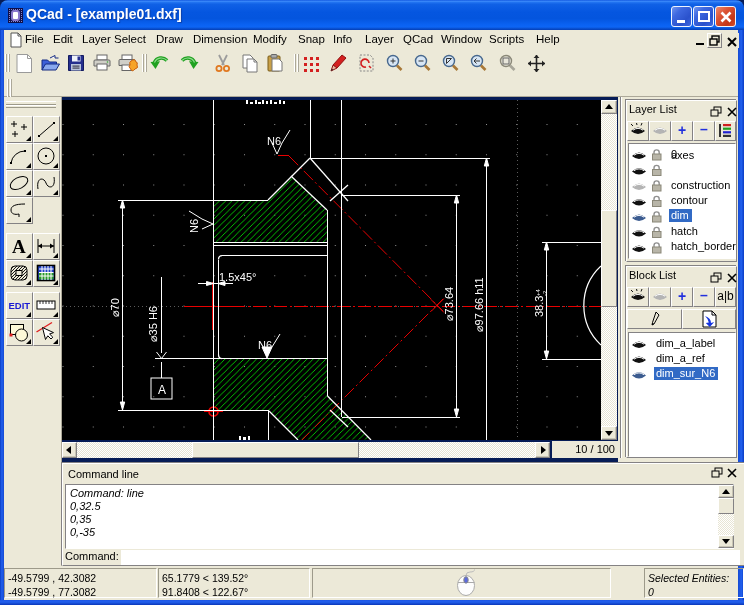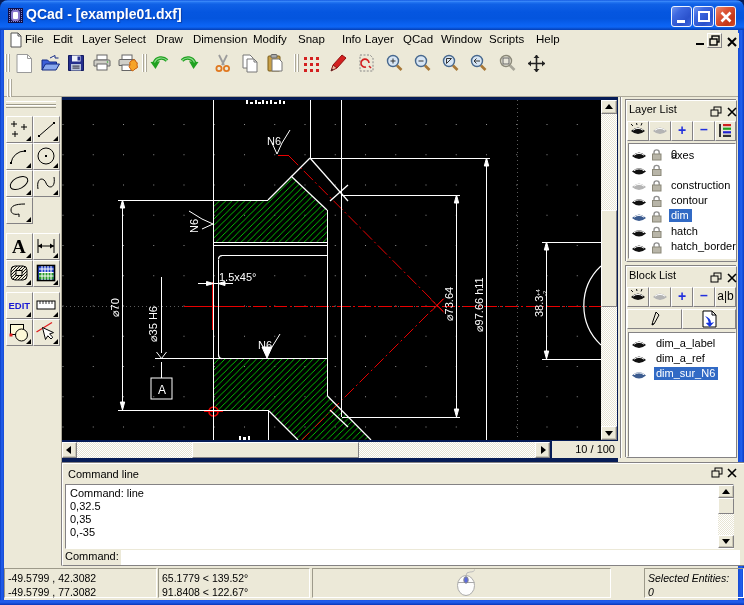--- a/index.html
+++ b/index.html
@@ -57,21 +57,21 @@
 .dbtn{position:absolute;width:12px;height:12px;}
 .lbtn{position:absolute;height:20px;background:#ece9d8;border-top:1px solid #fff;border-left:1px solid #fff;border-right:1px solid #848284;border-bottom:1px solid #848284;}
 .lwhite{position:absolute;background:#fff;border:1px solid #848284;border-right-color:#fff;border-bottom-color:#fff;}
 .lrow{position:absolute;font-size:11px;color:#000;white-space:nowrap;}
 #layerdock{left:626px;top:100px;width:111px;height:162px;}
 #blockdock{left:626px;top:266px;width:111px;height:192px;}
 #sep1{left:620px;top:97px;width:2px;height:361px;background:#ece9d8;border-left:1px solid #848284;border-right:1px solid #fff;}
 #rightbg{left:618px;top:97px;width:120px;height:469px;background:#ece9d8;}
 
 #cmddock{left:62px;top:463px;width:686px;height:103px;background:#ece9d8;border:1px solid #fff;border-right-color:#848284;border-bottom-color:#848284;box-shadow:-1px -1px 0 #848284;}
-#cmdwhite{position:absolute;left:2px;top:20px;width:669px;height:65px;background:#fff;border:1px solid #848284;border-right-color:#fff;border-bottom-color:#fff;}
+#cmdwhite{position:absolute;left:2px;top:20px;width:669px;height:65px;background:#fff;border:1px solid #848284;border-right-color:#fff;border-bottom-color:#fff;font-style:italic;}
 #cmdwhite div{font-size:11px;color:#000;margin-left:4px;line-height:13px;}
 #cmdinput{position:absolute;left:58px;top:86px;width:619px;height:15px;background:#fff;}
 
 #status{left:4px;top:566px;width:734px;height:34px;background:#ece9d8;}
 .spanel{position:absolute;top:2px;height:30px;border:1px solid #9d9a8a;border-right-color:#fff;border-bottom-color:#fff;font-size:10.5px;color:#000;padding:2px 0 0 3px;line-height:14px;white-space:nowrap;}
 </style></head>
 <body>
 <div class="abs" id="titlebar"></div>
 <div class="abs" id="ticon">
     <div class="q"></div>
@@ -102,21 +102,21 @@
       <path d="M10 1 v3 h3" fill="none" stroke="#555"></path>
     </svg>
 <span class="mi" style="left:21px;">File</span>
 <span class="mi" style="left:49px;">Edit</span>
 <span class="mi" style="left:78px;">Layer</span>
 <span class="mi" style="left:110px;">Select</span>
 <span class="mi" style="left:152px;">Draw</span>
 <span class="mi" style="left:189px;">Dimension</span>
 <span class="mi" style="left:249px;">Modify</span>
 <span class="mi" style="left:294px;">Snap</span>
-<span class="mi" style="left:338px;">Info</span>
+<span class="mi" style="left:329px;">Info</span>
 <span class="mi" style="left:361px;">Layer</span>
 <span class="mi" style="left:399px;">QCad</span>
 <span class="mi" style="left:437px;">Window</span>
 <span class="mi" style="left:485px;">Scripts</span>
 <span class="mi" style="left:532px;">Help</span>
 <div class="abs mdibtn" style="left:688px;width:15px;border:1px solid #ece9d8;">
       <div style="position:absolute;left:3px;bottom:2px;width:8px;height:2px;background:#000;"></div>
     </div>
 <div class="abs mdibtn" style="left:703px;width:15px;border:1px solid #fff;border-right-color:#848284;border-bottom-color:#848284;">
       <svg width="13" height="13" style="position:absolute;left:0;top:0;">

